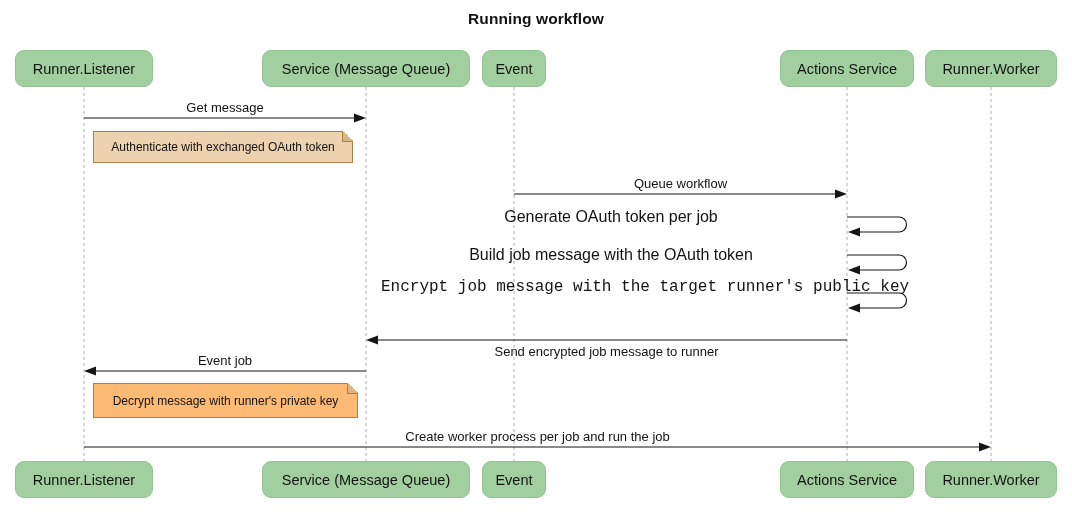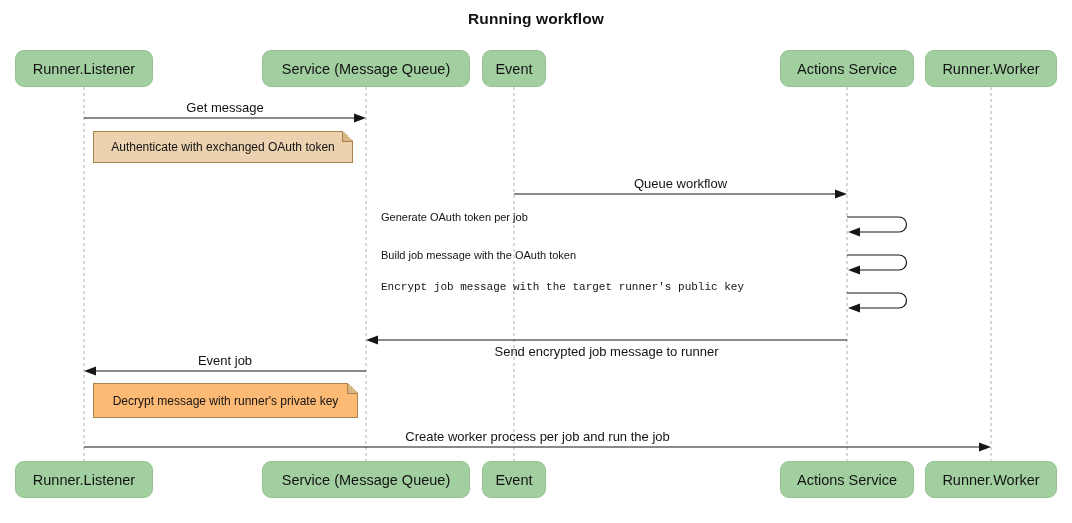--- a/index.html
+++ b/index.html
@@ -36,25 +36,25 @@
   .msg-label {
     position: absolute;
     font-size: 13px;
     line-height: 14px;
     height: 14px;
     white-space: nowrap;
     transform: translateX(-50%);
   }
   .self-label {
     position: absolute;
-    font-size: 11px;
+    font-size: 16px;
     line-height: 16px;
     height: 16px;
     white-space: nowrap;
-    text-align: left;
+    text-align: center;
   }
   .note {
     position: absolute;
     box-sizing: border-box;
     display: flex;
     align-items: center;
     justify-content: center;
     font-size: 12px;
     white-space: nowrap;
     text-align: right;

